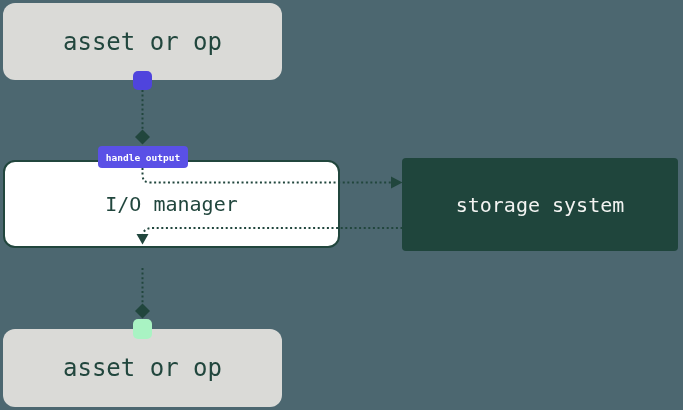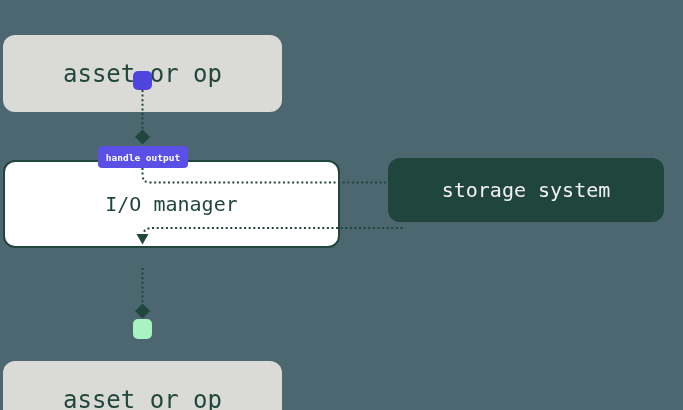--- a/index.html
+++ b/index.html
@@ -22,44 +22,43 @@
   }
   .node-asset {
     left: 3px;
     width: 279px;
     height: 77px;
     background: var(--surface, #dadad7);
     border-radius: 12px;
     color: var(--ink, #21463d);
     font-size: 24px;
     font-weight: 500;
-    margin-top: 32px;
   }
   .node-asset.top { top: 3px; }
   .node-asset.bottom { top: 329px; height: 78px; }
   .node-io {
     left: 3px;
     top: 160px;
     width: 337px;
     height: 88px;
     background: var(--white, #ffffff);
     border: 2px solid var(--ink, #21463d);
     border-radius: 12px;
     color: var(--ink, #21463d);
     font-size: 20px;
     font-weight: 500;
     justify-content: center;
   }
   .node-storage {
-    left: 388px;
+    left: 402px;
     top: 158px;
     width: 276px;
-    height: 64px;
+    height: 93px;
     background: var(--storage, #1f453c);
-    border-radius: 12px;
+    border-radius: 4px;
     color: var(--storage_text, #f2f3f1);
     font-size: 20px;
     font-weight: 500;
   }
   .handle {
     position: absolute;
     width: 19px;
     height: 19px;
     border-radius: 5px;
     z-index: 6;

